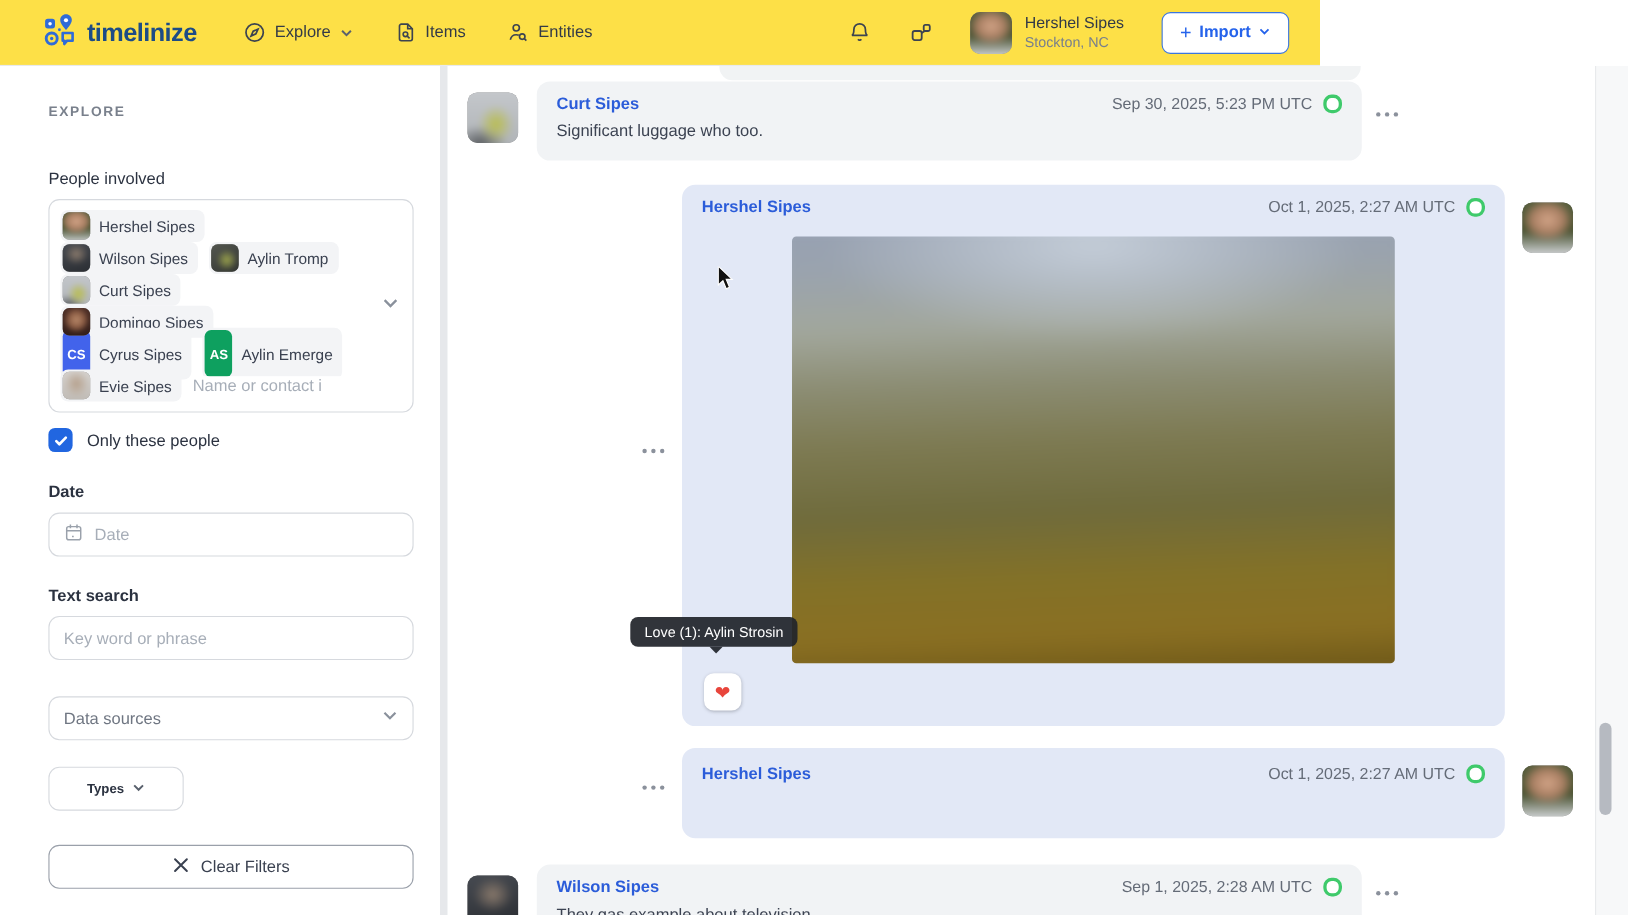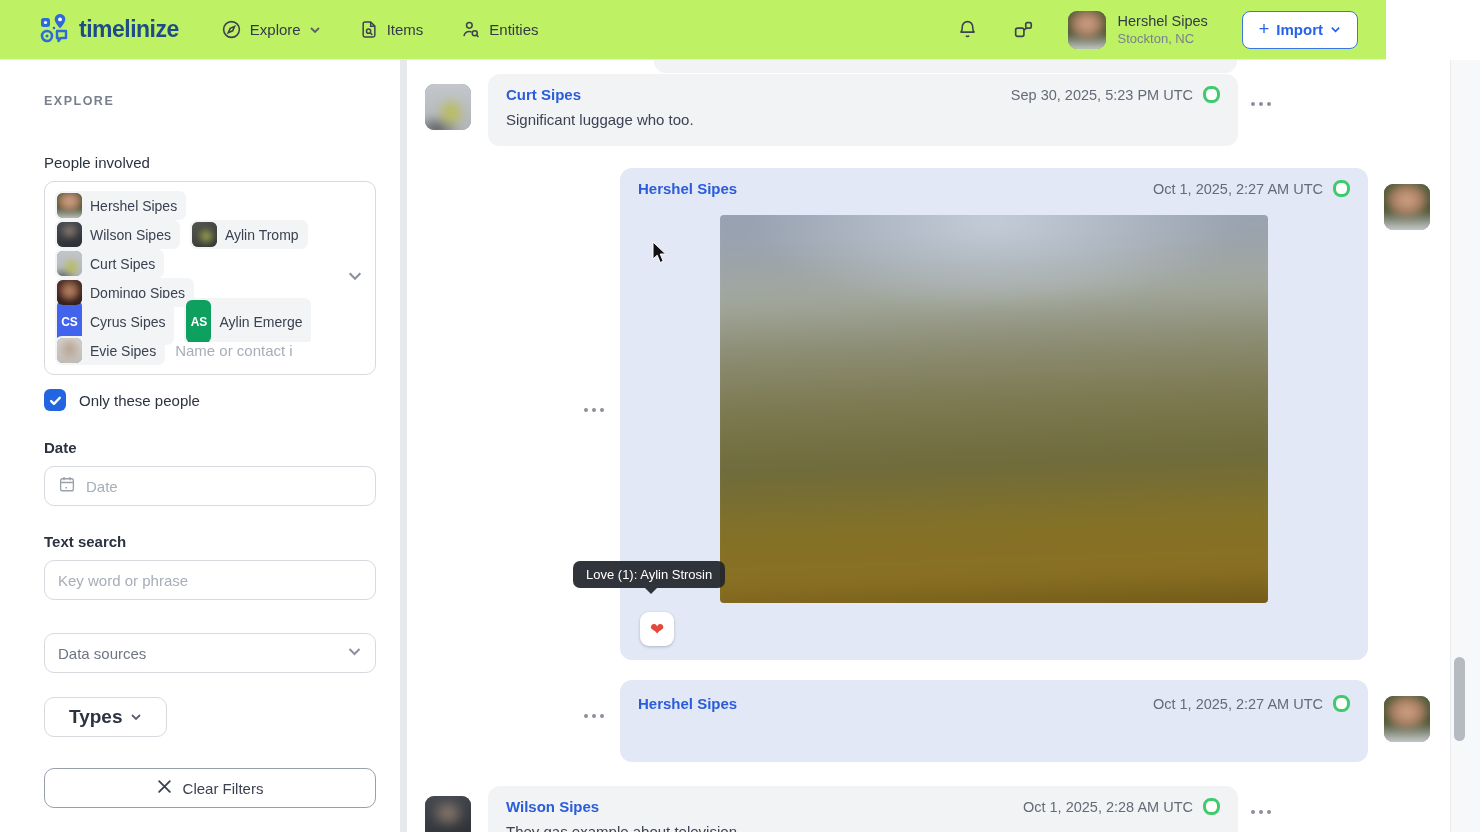--- a/index.html
+++ b/index.html
@@ -1,20 +1,20 @@
 <!DOCTYPE html>
 <html><head>
 <meta charset="utf-8">
 <style>
   * { margin:0; padding:0; box-sizing:border-box; }
   html,body { width:1480px; height:832px; overflow:hidden; background:#fff;
               font-family:"Liberation Sans", sans-serif; color:#2b3240; }
 
   
-  .header { position:absolute; left:0; top:0; width:1386px; height:60px; background:#bef264;
+  .header { position:absolute; left:0; top:0; width:1200px; height:60px; background:#fde047;
             border-bottom:1px solid #e8eaed; display:flex; align-items:center; z-index:30; }
   .logo { display:flex; align-items:center; gap:9px; margin-left:40px; cursor:pointer; }
   .logo-text { font-size:23px; font-weight:700; color:#1d4c86; letter-spacing:-0.5px; }
   .nav { display:flex; align-items:center; gap:38px; margin-left:42px; }
   .nav-item { display:flex; align-items:center; gap:8px; font-size:15px; color:#333a47; cursor:pointer; }
   .nav-item svg { display:block; }
   .hdr-right { margin-left:auto; display:flex; align-items:center; margin-right:28px; gap:34px; }
   .icon-btn { color:#3c4350; cursor:pointer; display:flex; }
   .user-block { display:flex; align-items:center; gap:12px; cursor:pointer; }
   .user-name { font-size:14.5px; color:#333a47; }
@@ -69,22 +69,22 @@
   .input-box { margin-top:10px; width:332px; height:40px; border:1px solid #d6d9de; border-radius:10px;
                display:flex; align-items:center; gap:10px; padding:0 13px; background:#fff; }
   .input-box input { border:none; outline:none; flex:1; font-size:15px; color:#3a4150;
                      font-family:"Liberation Sans", sans-serif; background:transparent; }
   .input-box input::placeholder { color:#a7aeb8; }
   .search-label { margin-top:27px; }
   .select-box { margin-top:33px; width:332px; height:40px; border:1px solid #d6d9de; border-radius:10px;
                 display:flex; align-items:center; justify-content:space-between; padding:0 13px;
                 background:#fff; cursor:pointer; }
   .select-label { font-size:15px; color:#6f7682; }
-  .types-btn { margin-top:24px; height:40px; padding:0 24px; border:1px solid #d6d9de; border-radius:10px;
-               background:#fff; display:inline-flex; align-items:center; gap:7px; font-size:19px;
+  .types-btn { margin-top:24px; height:40px; padding:0 34px; border:1px solid #d6d9de; border-radius:10px;
+               background:#fff; display:inline-flex; align-items:center; gap:7px; font-size:12px;
                font-weight:700; color:#2b3240; cursor:pointer; }
   .clear-btn { margin-top:31px; width:332px; height:40px; border:1px solid #9aa0aa; border-radius:10px;
                background:#fff; display:flex; align-items:center; justify-content:center; gap:11px;
                font-size:15px; color:#3a4150; cursor:pointer; }
 
   
   .main { position:absolute; left:407px; top:60px; width:1043px; height:772px; background:#fff; overflow:hidden; }
   .sliver { position:absolute; left:247px; top:0; width:583px; height:13px; background:#f1f3f4;
             border-radius:0 0 12px 12px; }
   .bubble { position:absolute; border-radius:12px; padding:12px 18px; }
@@ -424,21 +424,21 @@
       <div class="blur av-hershel"></div>
     </div>
 
   <div class="avatar msg-avatar m4-av">
       <div class="blur av-wilson"></div>
     </div>
   <div class="bubble bubble-left m4">
     <div class="b-head">
       <span class="sender">Wilson Sipes</span>
       <span class="b-spacer"></span>
-      <span class="tstamp">Oct 1, 2025, 2:28 AM UTC</span>
+      <span class="tstamp">Sep 1, 2025, 2:28 AM UTC</span>
       <span class="src-icon"></span>
     </div>
     <div class="b-text">They gas example about television.</div>
   </div>
   <div class="dots m4-dots">
       <i></i>
       <i></i>
       <i></i>
     </div>
 </div>

